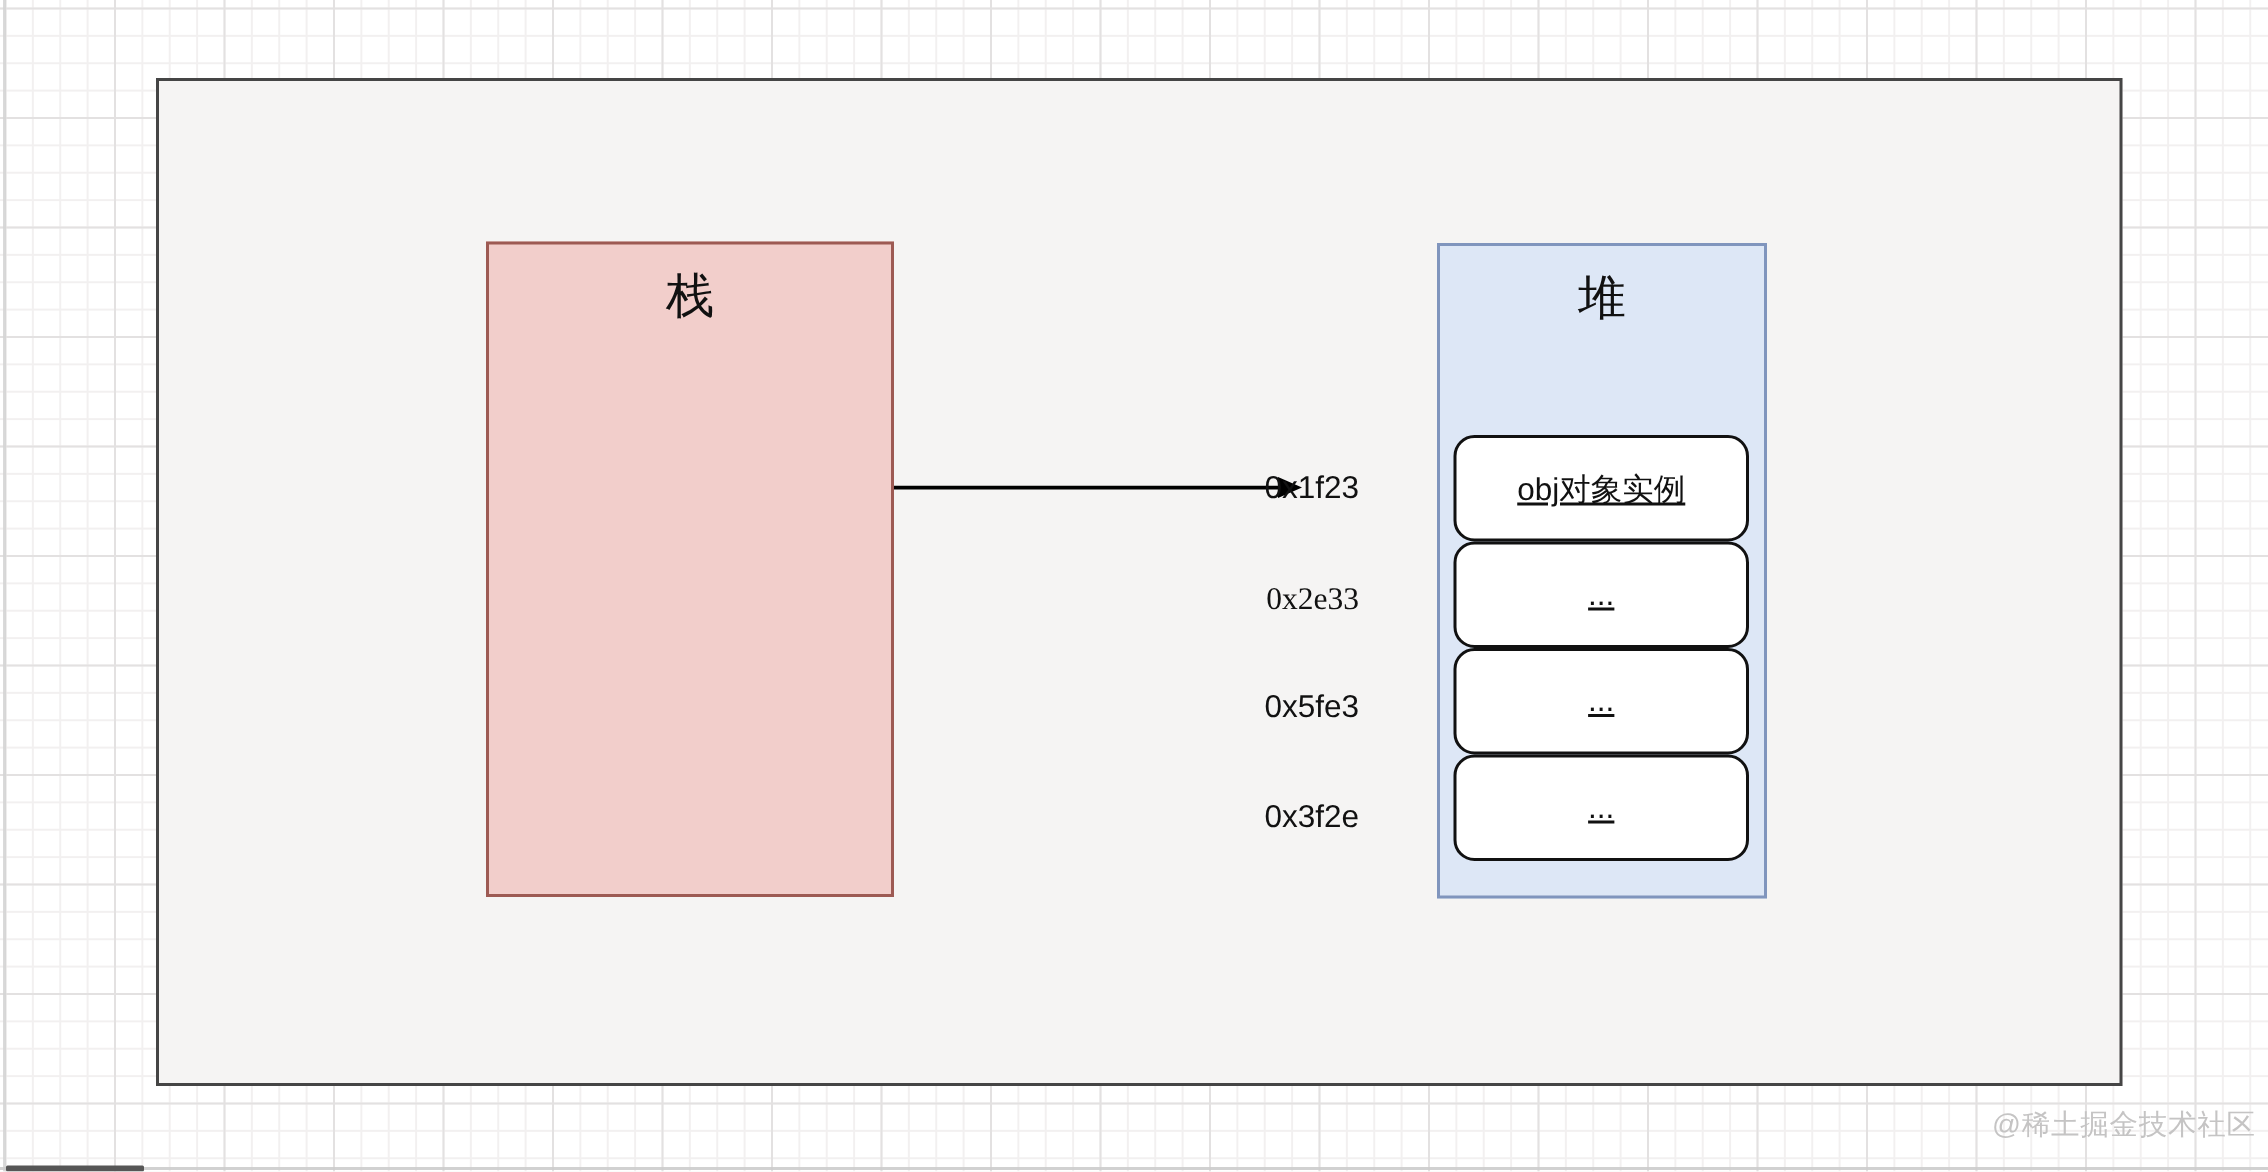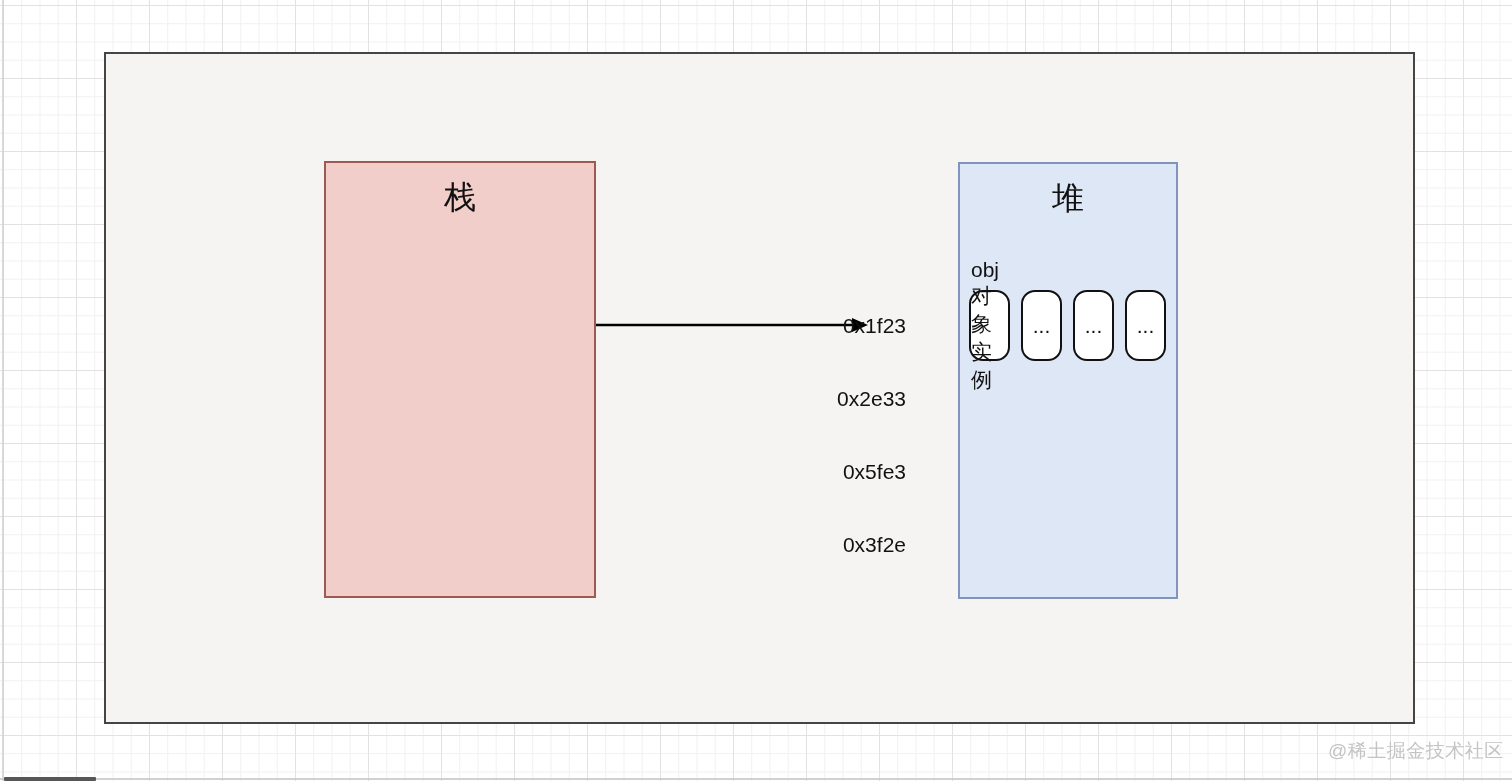--- a/index.html
+++ b/index.html
@@ -62,24 +62,24 @@
   }
   .arrow-svg{
     position:absolute;left:594px;top:313px;width:282px;height:24px;
     color:var(--arrow,#000);pointer-events:none;
   }
   .addr{
     position:absolute;left:788px;width:118px;height:26px;
     font-size:21px;line-height:26px;text-align:right;
     color:var(--text,#111);
   }
-  .addr-0{top:313px;} .addr-1{top:386px;} .addr-2{top:459px;} .addr-3{top:532px;}
+  .addr-0{top:313px;} .addr-1{top:386px;font-family:Liberation Serif, serif;} .addr-2{top:459px;} .addr-3{top:532px;}
   .heap-cells{
     position:absolute;left:9px;top:126px;width:197px;
-    display:flex;flex-direction:row;gap:11px;
+    display:flex;flex-direction:column;gap:0;text-decoration:underline;
   }
   .heap-cell{
     box-sizing:border-box;height:71px;width:197px;
     background:var(--cell-fill,#fff);
     border:2px solid var(--cell-border,#111);
     border-radius:14px;
     display:flex;align-items:center;justify-content:center;
     font-size:21px;color:var(--text,#111);
   }
   .watermark{

